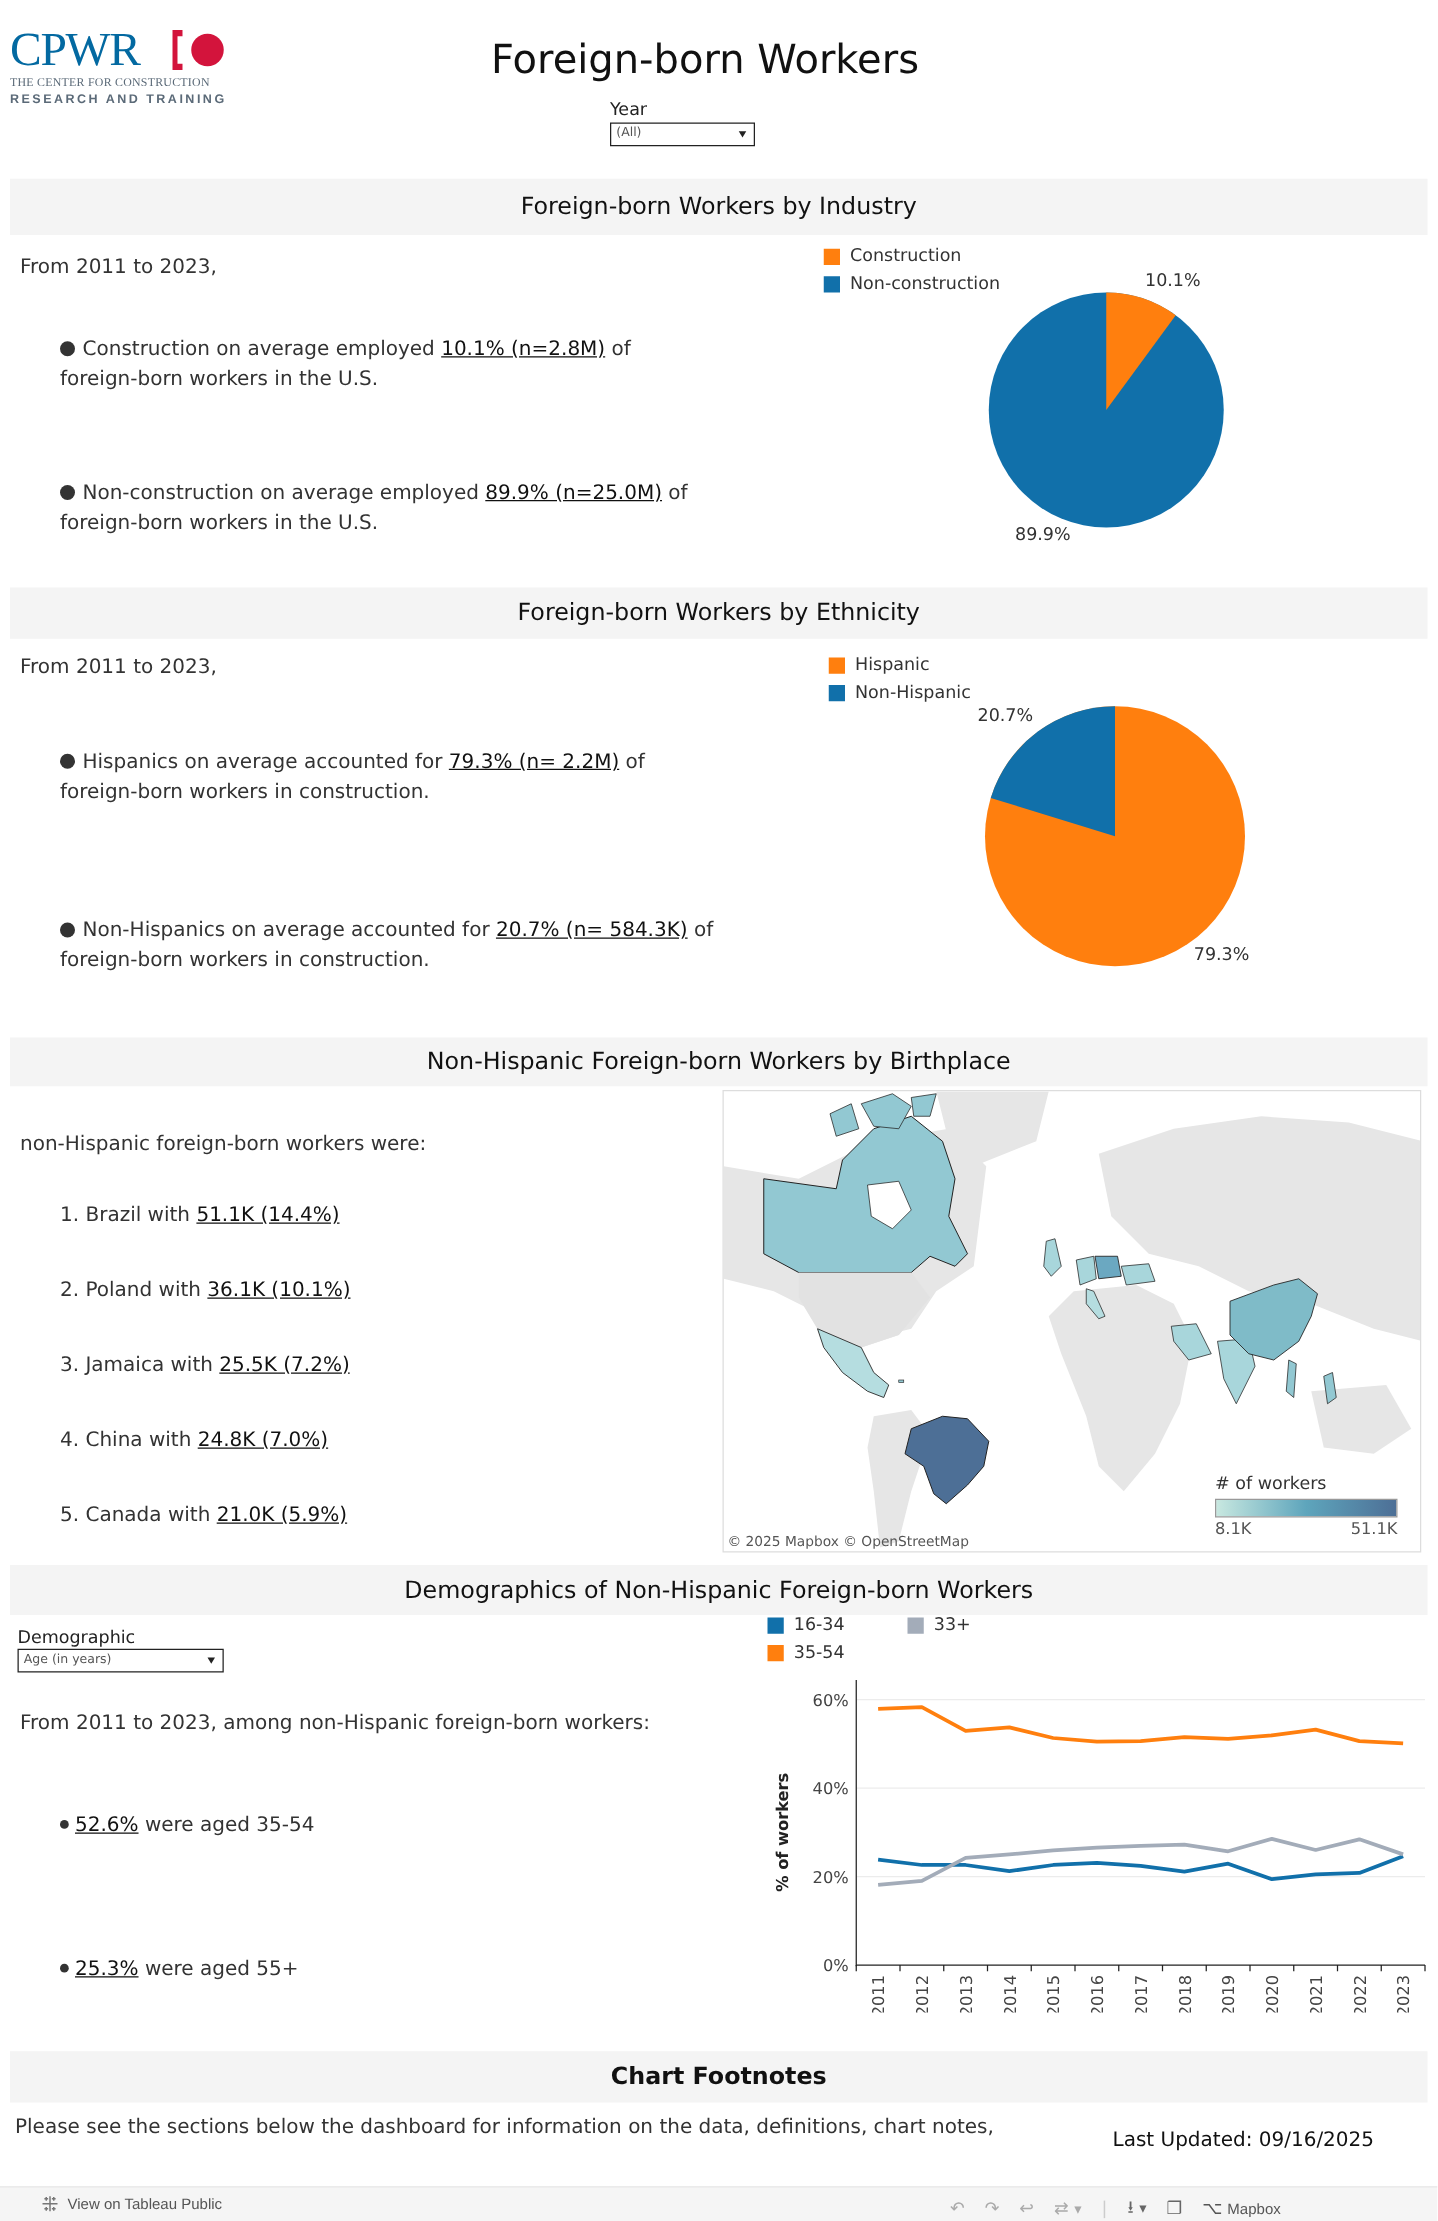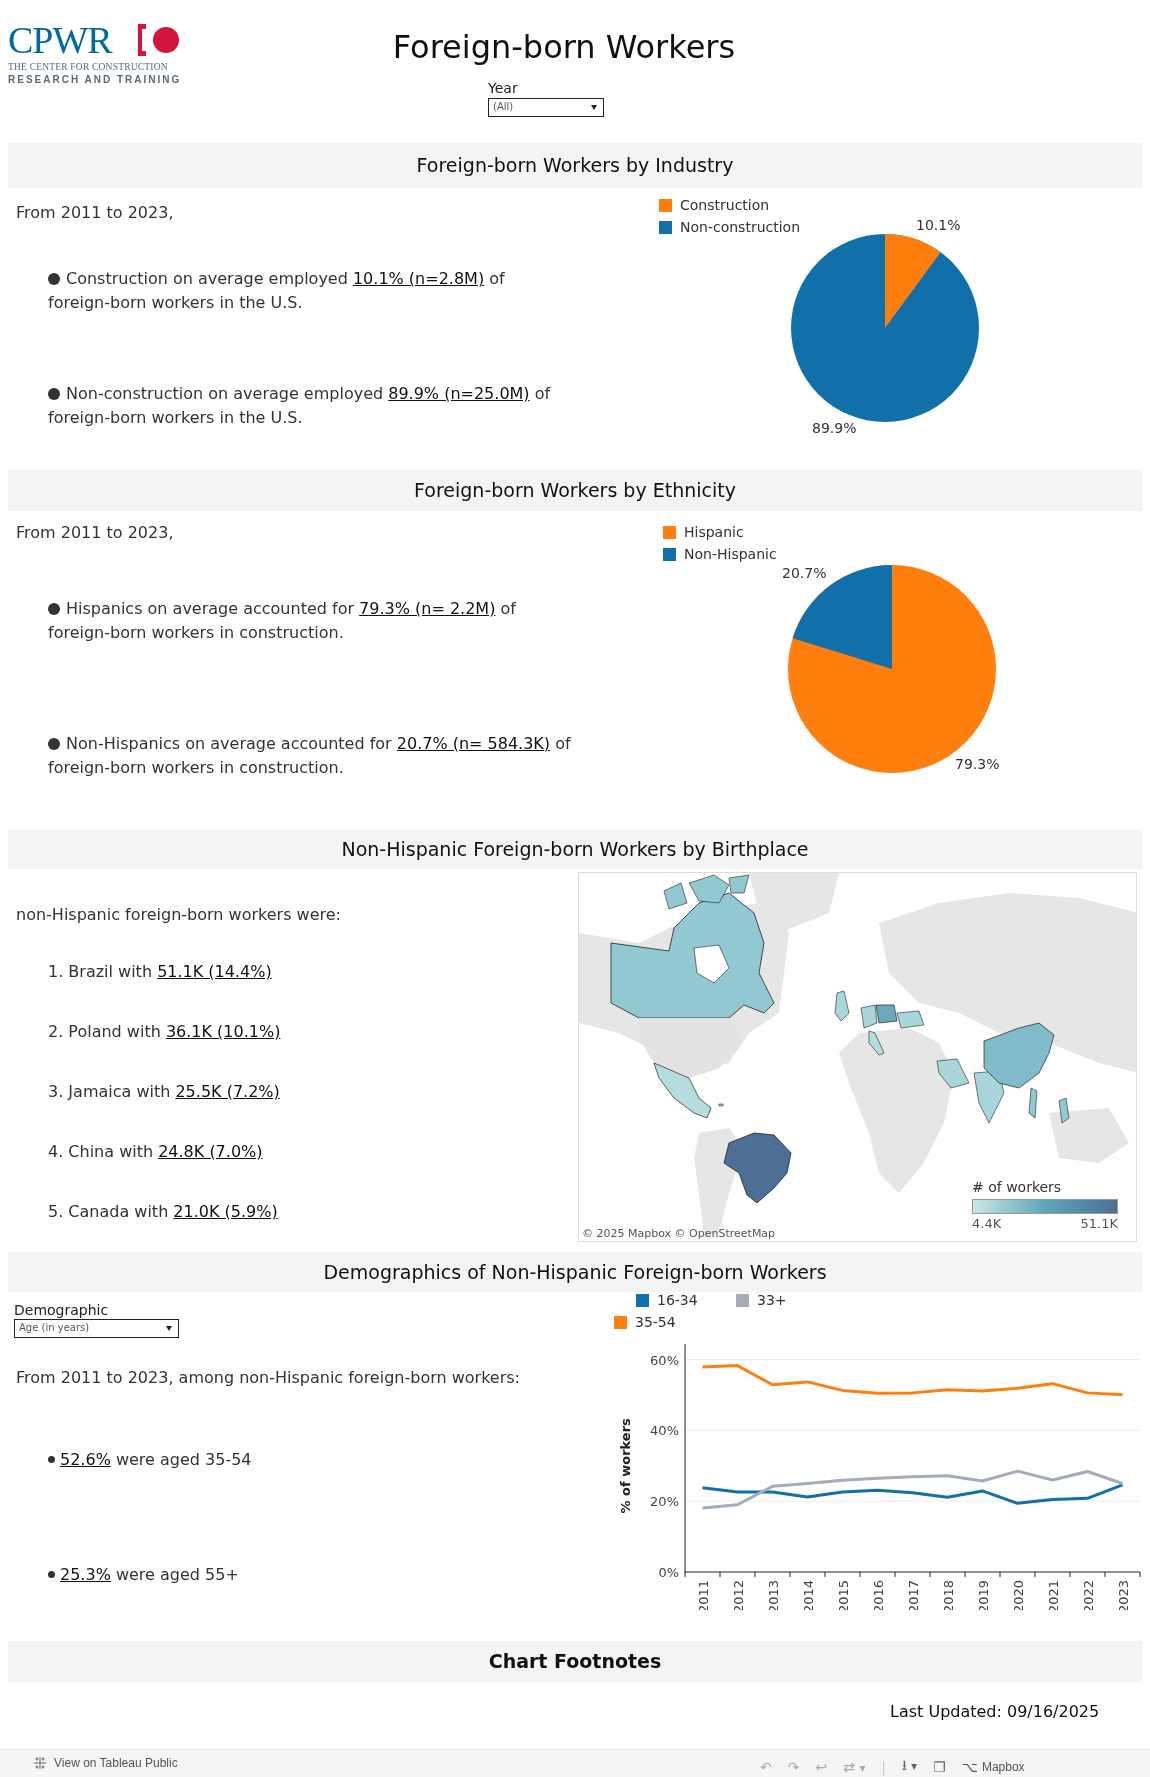--- a/index.html
+++ b/index.html
@@ -181,21 +181,21 @@
 
     <path d="M480 228 L487 225 L490 245 L483 250 Z" fill="#92c8d2" stroke="#222" stroke-width="0.6"></path>
 
     <path d="M452 215 L458 218 L456 245 L450 240 Z" fill="#92c8d2" stroke="#222" stroke-width="0.6"></path>
   </svg>
   <div class="abs map-credit" style="left:3px; top:354px;">© 2025 Mapbox  © OpenStreetMap</div>
   <div class="abs" style="left:393px; top:306px; width:150px;">
     <div style="font-size:14px; color:#333;"># of workers</div>
     <div style="width:146px; height:15px; margin-top:4px; border:1px solid #999; background:linear-gradient(to right,#c8e8e0,#5ea5bc,#4d6f96);"></div>
     <div style="display:flex; justify-content:space-between; font-size:13px; color:#555; margin-top:2px; width:146px;">
-      <span>4.4K</span>
+      <span>8.1K</span>
       <span>51.1K</span>
     </div>
   </div>
 </div>
 
 <div class="abs section-header" style="top:1252px; height:40px; line-height:40px;">Demographics of Non-Hispanic Foreign-born Workers</div>
 
 <div class="abs" style="left:14px; top:1302px;">
   <div class="filter-label">Demographic</div>
   <div class="select" style="width:165px; margin-top:1px;">
@@ -208,21 +208,21 @@
 
 <div class="abs body-text" style="left:48px; top:1448px;">
   <span class="bullet-small"></span><span class="hl">52.6%</span><span> were aged 35-54</span>
 </div>
 <div class="abs body-text" style="left:48px; top:1563px;">
   <span class="bullet-small"></span><span class="hl">25.3%</span><span> were aged 55+</span>
 </div>
 
 <div class="abs" style="left:614px; top:1289px; width:240px;">
   <div style="display:flex;">
-    <div class="legend-item" style="width:100px;margin-left:22px;">
+    <div class="legend-item" style="width:112px;">
       <span class="swatch" style="background:#1170aa;"></span>
       <span>16-34</span>
     </div>
     <div class="legend-item">
       <span class="swatch" style="background:#a3acb9;"></span>
       <span>33+</span>
     </div>
   </div>
   <div class="legend-item">
     <span class="swatch" style="background:#ff7f0e;"></span>
@@ -269,21 +269,21 @@
     <text font-size="13" fill="#444" text-anchor="end" font-family="DejaVu Sans, sans-serif" transform="translate(492.5,240) rotate(-90)">2022</text>
     <text font-size="13" fill="#444" text-anchor="end" font-family="DejaVu Sans, sans-serif" transform="translate(527.5,240) rotate(-90)">2023</text>
     <polyline points="102.5,147.748 137.5,151.99599999999998 172.5,151.99599999999998 207.5,156.952 242.5,151.99599999999998 277.5,150.226 312.5,152.704 347.5,157.30599999999998 382.5,150.934 417.5,163.324 452.5,159.43 487.5,158.368 522.5,144.916" fill="none" stroke="#1170aa" stroke-width="3" stroke-linejoin="round"></polyline>
     <polyline points="102.5,27.033999999999992 137.5,25.617999999999995 172.5,44.73400000000001 207.5,41.90199999999999 242.5,50.397999999999996 277.5,53.22999999999999 312.5,52.876000000000005 347.5,49.69 382.5,51.105999999999995 417.5,48.274 452.5,43.672 487.5,52.876000000000005 522.5,54.64599999999999" fill="none" stroke="#ff7f0e" stroke-width="3" stroke-linejoin="round"></polyline>
     <polyline points="102.5,167.926 137.5,164.74 172.5,146.332 207.5,143.5 242.5,140.31400000000002 277.5,138.19 312.5,136.774 347.5,135.712 382.5,141.022 417.5,131.11 452.5,139.95999999999998 487.5,131.464 522.5,143.5" fill="none" stroke="#a3acb9" stroke-width="3" stroke-linejoin="round"></polyline>
   </svg>
 
 <div class="abs section-header" style="top:1641px; height:41px; line-height:41px;font-weight:bold;">Chart Footnotes</div>
 
 <div class="abs body-text" style="left:12px; top:1689px; width:860px;">
-  <br>
+  <span>Please see the sections below the dashboard for information on the data, definitions, chart notes,</span><br>
 </div>
 <div class="abs" style="left:890px; top:1702px; font-size:16px; color:#111;">Last Updated: 09/16/2025</div>
 
 <div class="abs tableau-bar">
   <div class="abs" style="left:32px; top:5px; display:flex; align-items:center;">
     <svg width="16" height="16" viewBox="0 0 16 16">
       <g stroke="#777" stroke-width="1.2">
           <line x1="8" y1="2" x2="8" y2="14"></line>
           <line x1="2" y1="8" x2="14" y2="8"></line>
           <line x1="3.5" y1="4" x2="6.5" y2="4"></line>

